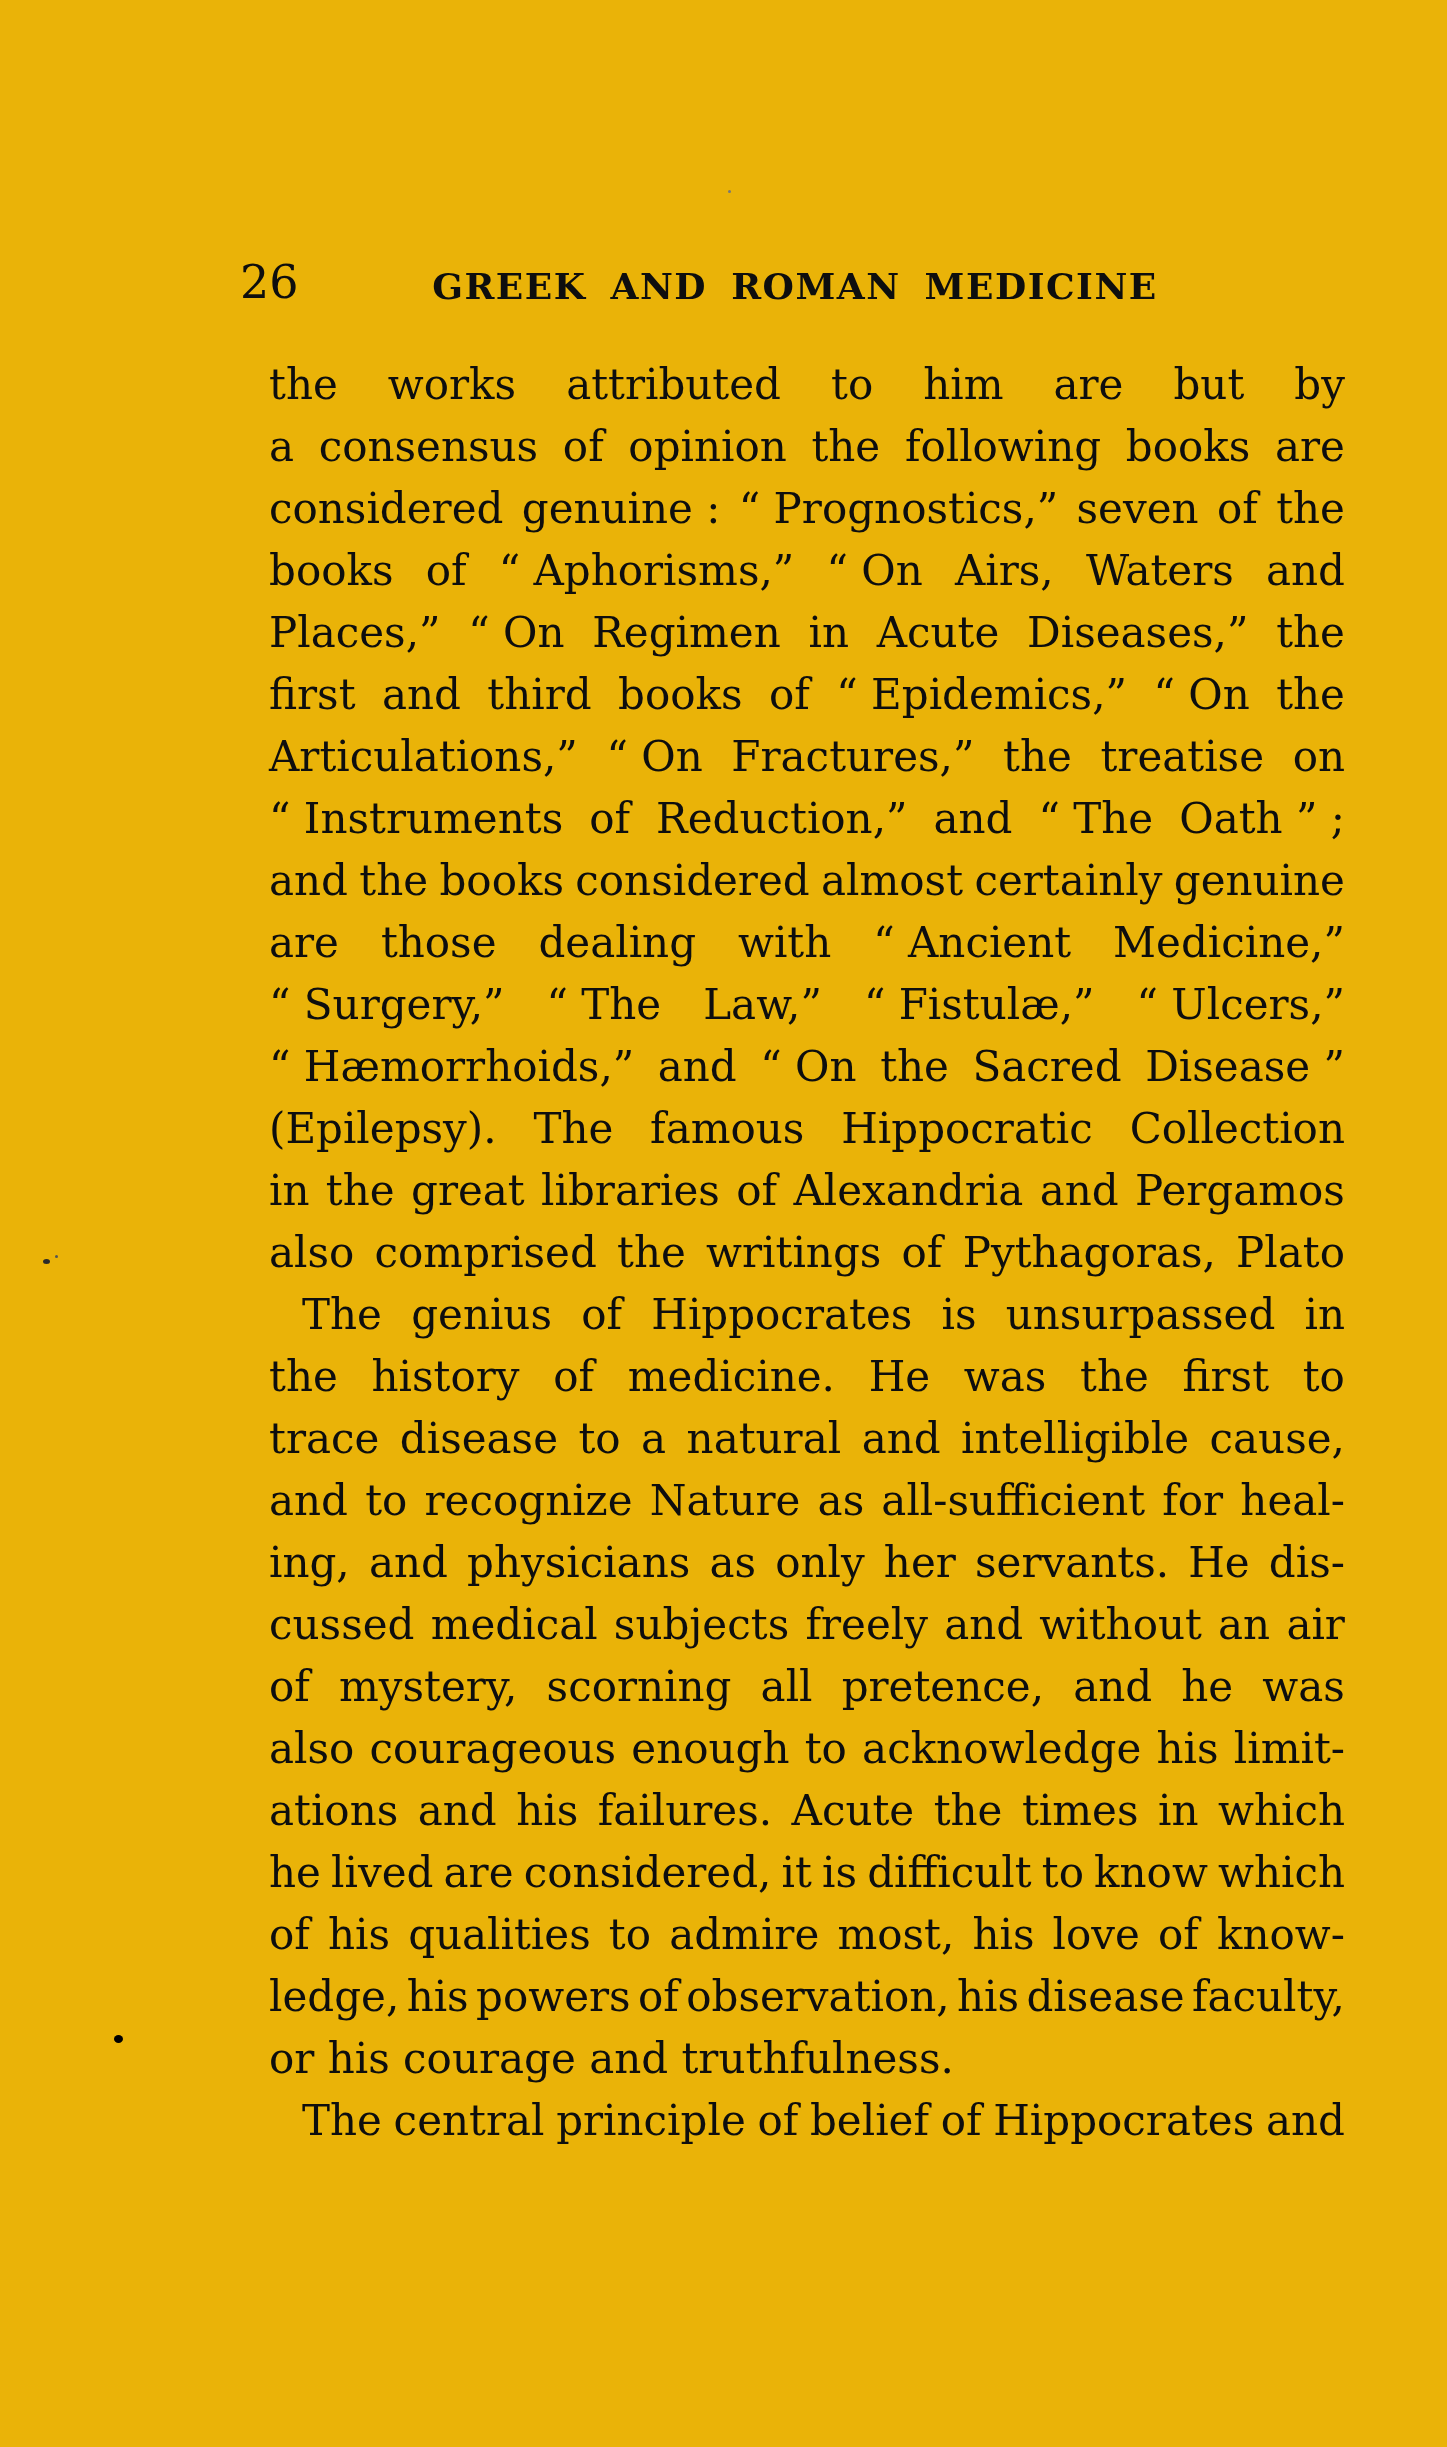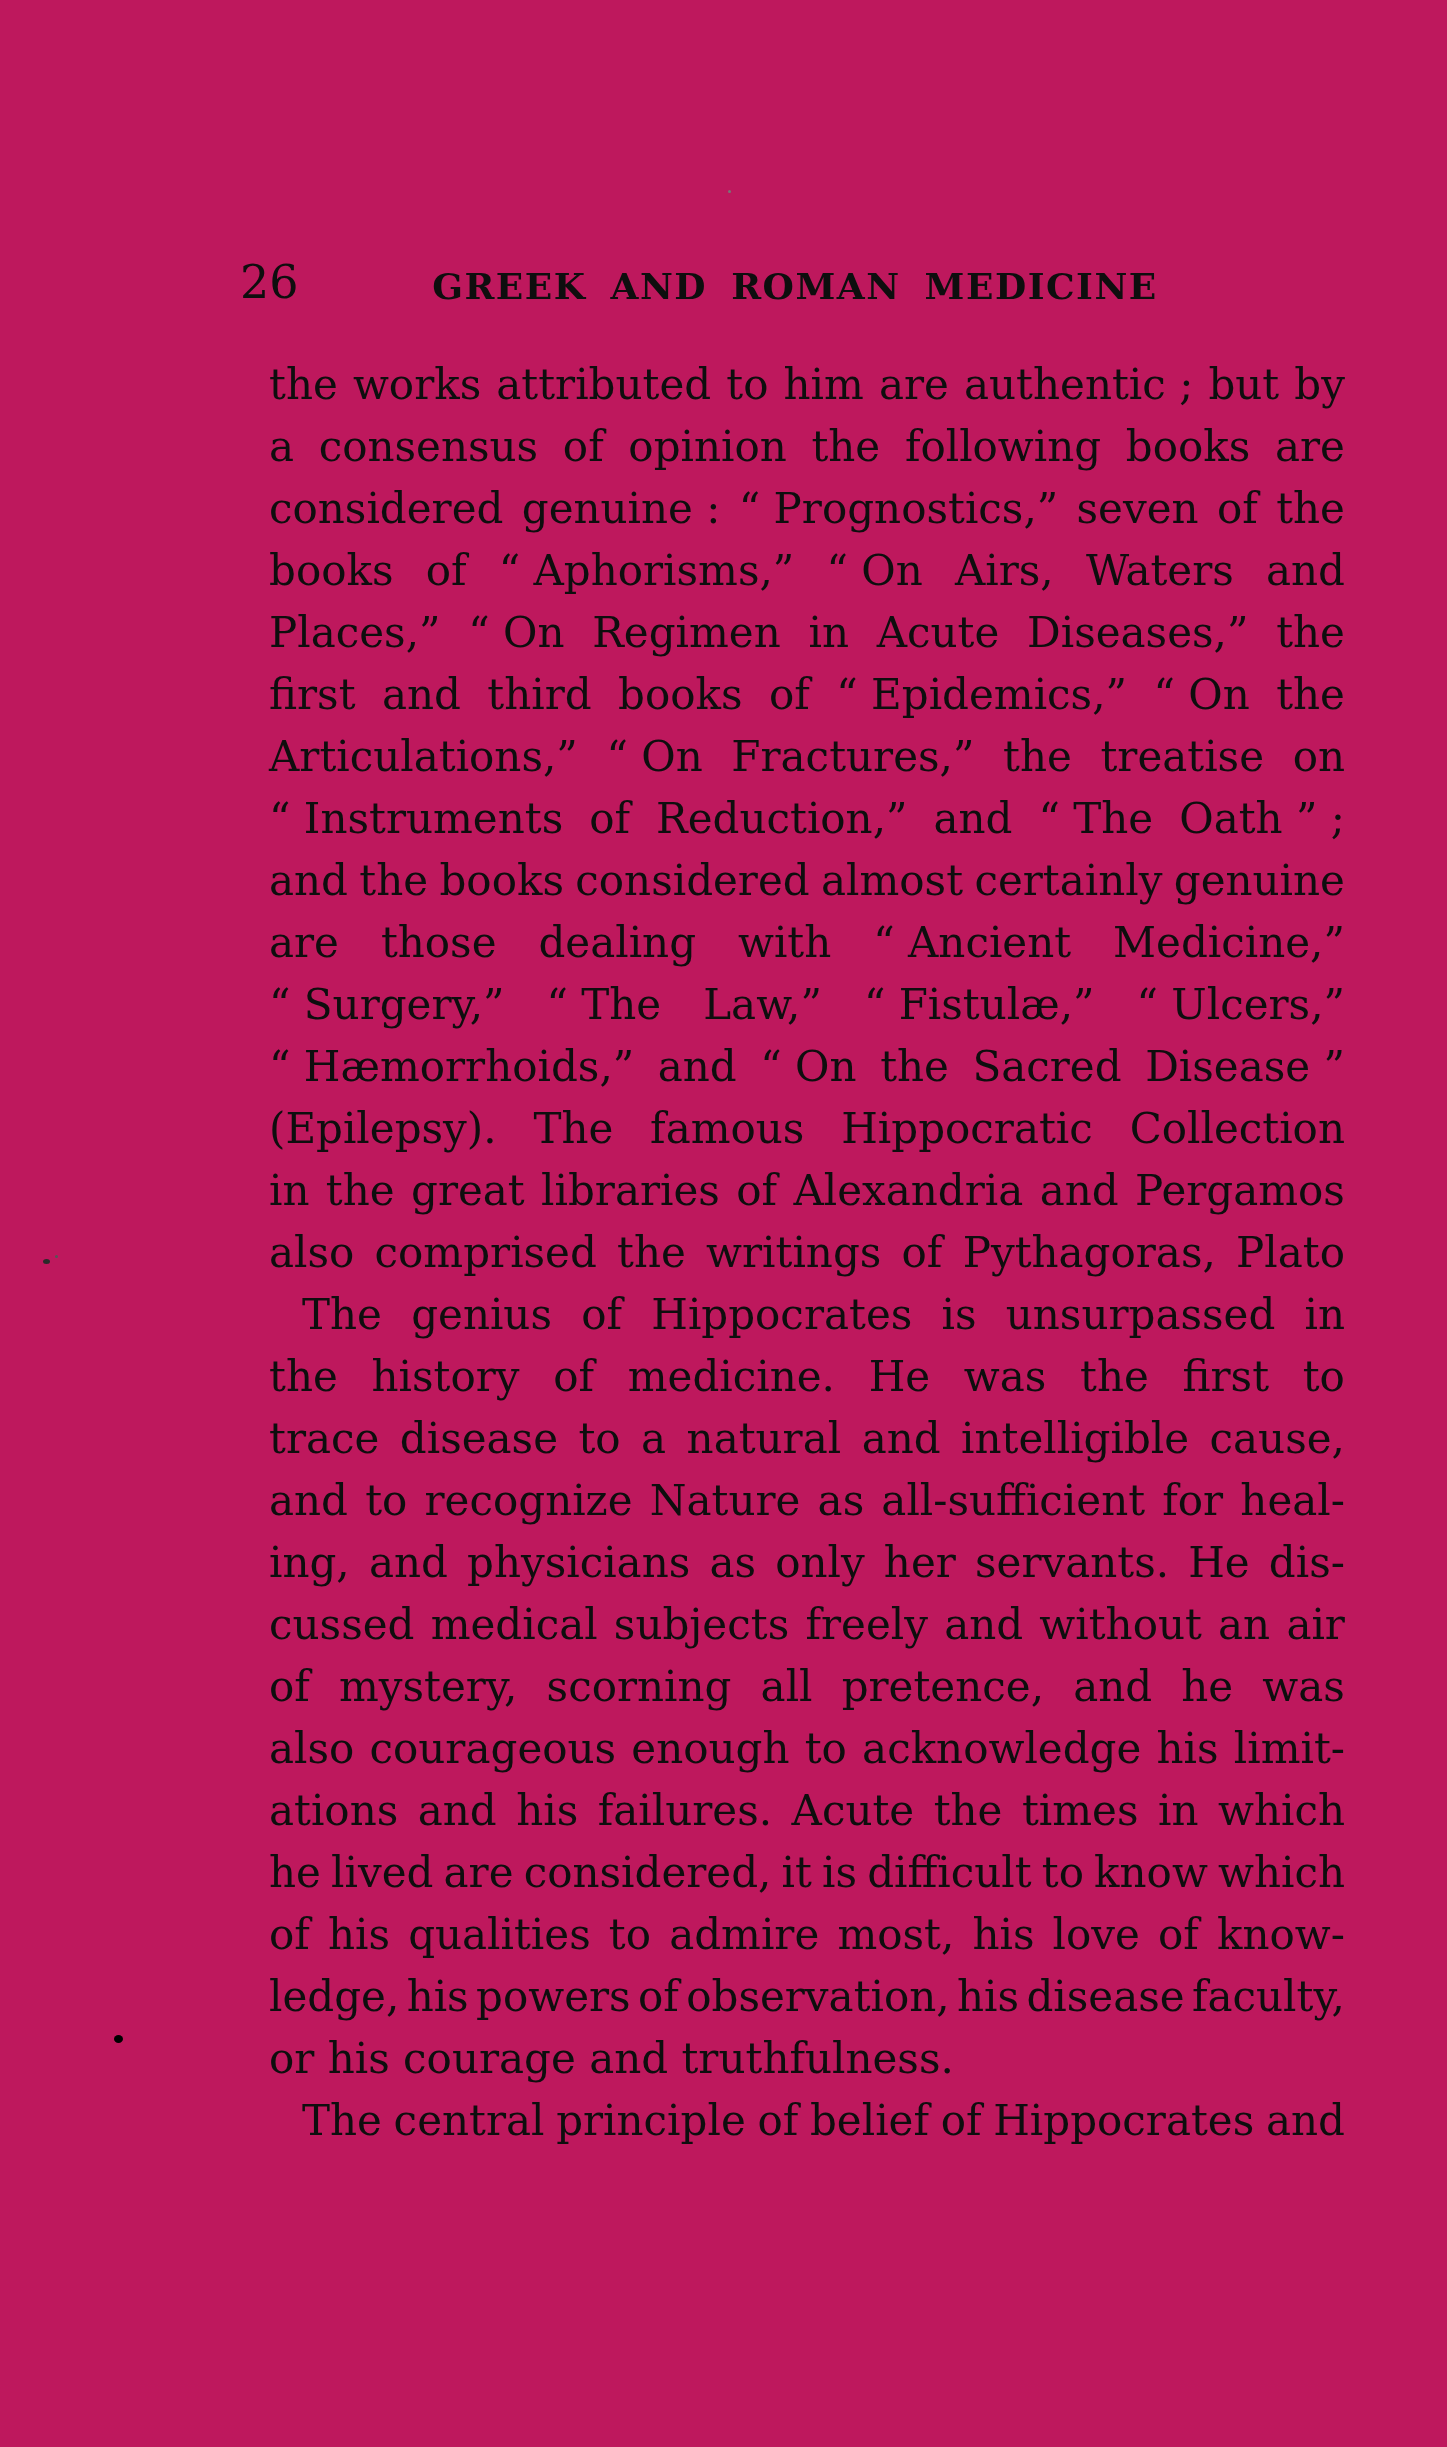--- a/index.html
+++ b/index.html
@@ -4,21 +4,21 @@
 <style>
   html, body {
     margin: 0;
     padding: 0;
     background: #ffffff;
   }
   .page {
     position: relative;
     width: 1447px;
     height: 2447px;
-    background: #be185d;
+    background: #eab308;
     overflow: hidden;
     font-family: "DejaVu Serif", "Liberation Serif", serif;
     color: #0e0e0e;
   }
   .page-number {
     position: absolute;
     left: 240px;
     top: 258px;
     font-size: 46px;
     line-height: 48px;
@@ -73,21 +73,20 @@
   <div class="page-number">26</div>
   <div class="running-title">GREEK AND ROMAN MEDICINE</div>
   <div class="body-text" id="body-text">
       <div class="text-line justified">
         <span>the</span>
         <span>works</span>
         <span>attributed</span>
         <span>to</span>
         <span>him</span>
         <span>are</span>
-        <span>authentic&nbsp;;</span>
         <span>but</span>
         <span>by</span>
       </div>
       <div class="text-line justified">
         <span>a</span>
         <span>consensus</span>
         <span>of</span>
         <span>opinion</span>
         <span>the</span>
         <span>following</span>

